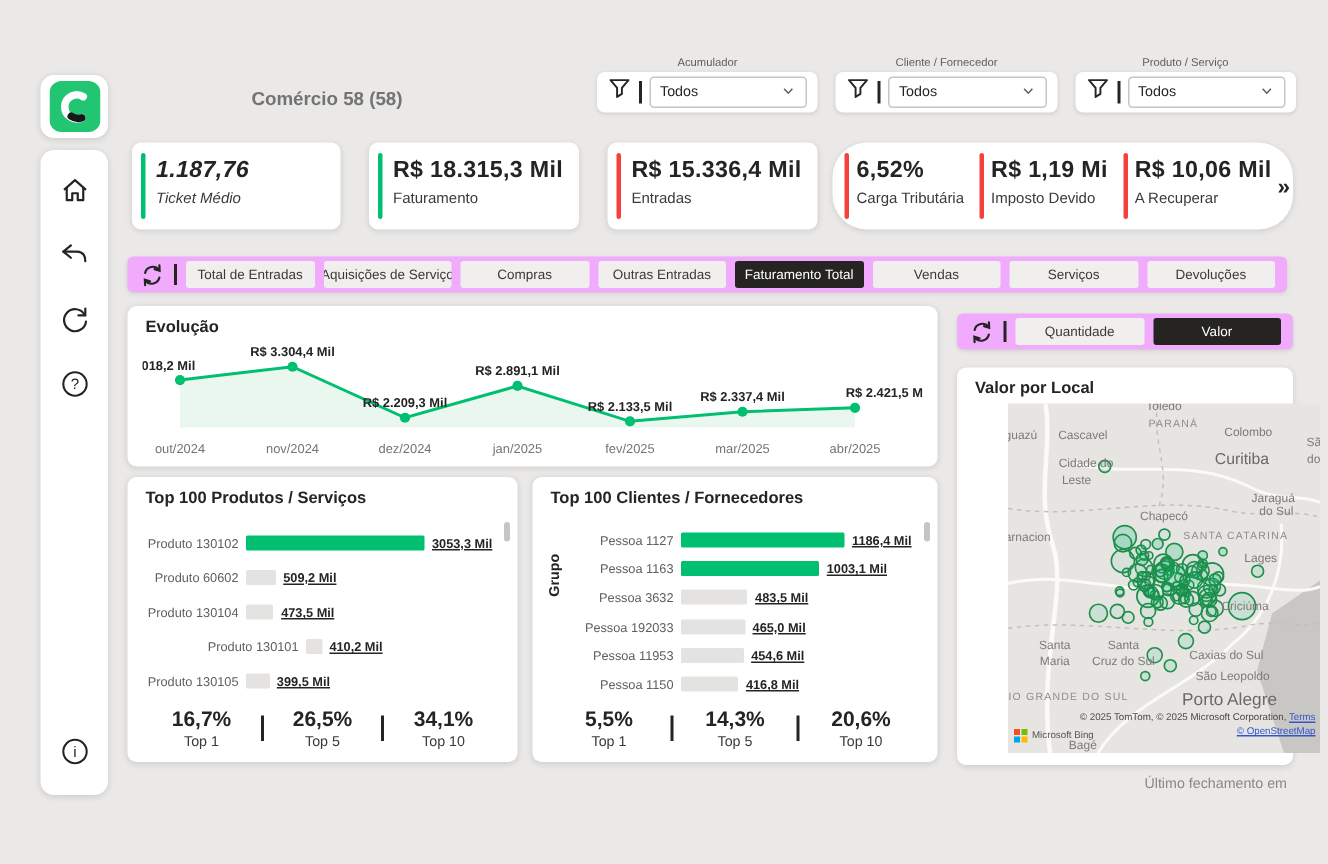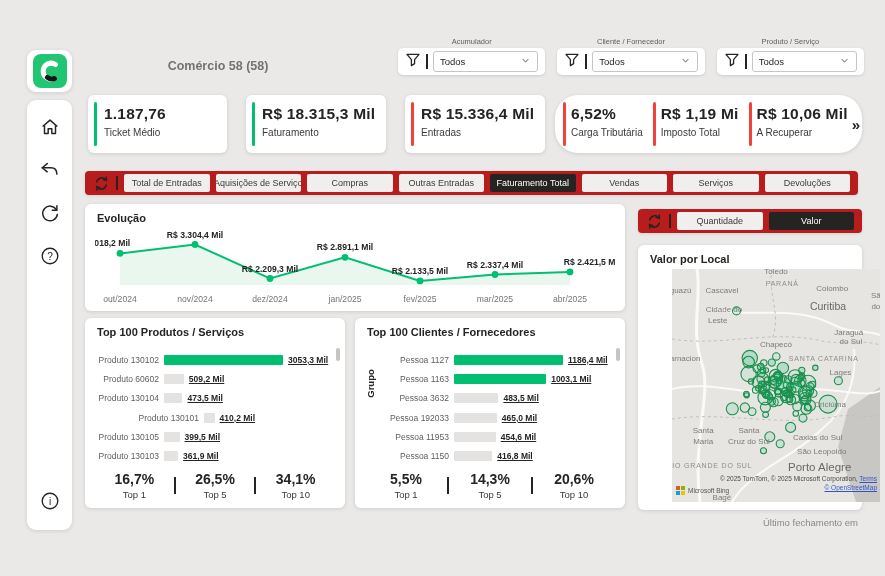--- a/index.html
+++ b/index.html
@@ -29,21 +29,21 @@
   .kpi-card { top:95px; height:58px; padding:10px 10px 8px 16px; }
   .kpi-accent { position:absolute; left:6px; top:7px; bottom:7px; width:3px; border-radius:2px; }
   .kpi-value { font-size:15.5px; font-weight:bold; letter-spacing:.2px; white-space:nowrap; }
   .kpi-label { font-size:10px; color:#3b3a39; margin-top:4px; white-space:nowrap; }
   .kpi-group { left:555px; top:95px; width:307px; height:58px; display:flex; align-items:stretch; padding:0 2px;border-radius:23px; }
   .kpi-seg { position:relative; flex:1; padding:10px 4px 8px 14px; }
   .kpi-seg .kpi-accent { left:6px; }
   .kpi-more { width:24px; display:flex; align-items:center; justify-content:center; font-size:15px; font-weight:bold; color:#252423; cursor:pointer; }
 
   
-  .strip { position:absolute; background:#b91c1c; border-radius:4px; box-shadow:0 1px 3px rgba(0,0,0,.1); display:flex; align-items:center; padding:0 8px; }
+  .strip { position:absolute; background:#f0abfc; border-radius:4px; box-shadow:0 1px 3px rgba(0,0,0,.1); display:flex; align-items:center; padding:0 8px; }
   .tab-strip { left:85px; top:171px; width:773px; height:24px; gap:6px; }
   .toggle-strip { left:638px; top:209px; width:224px; height:24px; gap:6px; }
   .sync-icon { width:17px; height:17px; flex:none; cursor:pointer; }
   .strip-divider { width:2px; height:14px; background:#252423; flex:none; }
   .tab { flex:1; height:18px; background:#f1efee; border-radius:2px; font-size:9px; color:#3b3a39; display:flex; align-items:center; justify-content:center; cursor:pointer; white-space:nowrap; overflow:hidden; }
   .tab.selected { background:#252423; color:#fff; }
 
   
   .evolucao-card { left:85px; top:204px; width:540px; height:107px; }
   .chart-title { position:absolute; left:12px; top:8px; font-size:11px; font-weight:bold; }
@@ -172,21 +172,21 @@
           <span>Todos</span>
           <span class="chev"><svg width="11" height="11" viewBox="0 0 20 20" fill="none" stroke="#605e5c" stroke-width="1.8">
               <polyline points="5,7.5 10,13 15,7.5"></polyline>
             </svg></span>
         </div>
       </div>
     </div>
   </div>
 
 <div id="kpi-row">
-    <div class="card kpi-card" style="left: 88px; width: 139px;">
+    <div class="card kpi-card" style="left: 88px; width: 139px; font-style: italic;">
       <span class="kpi-accent" style="background: rgb(0, 191, 112);"></span>
       <div class="kpi-value">1.187,76</div>
       <div class="kpi-label">Ticket Médio</div>
     </div>
     <div class="card kpi-card" style="left: 246px; width: 140px;">
       <span class="kpi-accent" style="background: rgb(0, 191, 112);"></span>
       <div class="kpi-value">R$ 18.315,3 Mil</div>
       <div class="kpi-label">Faturamento</div>
     </div>
     <div class="card kpi-card" style="left: 405px; width: 140px;">
@@ -196,21 +196,21 @@
     </div>
     <div class="card kpi-group">
       <div class="kpi-seg">
         <span class="kpi-accent" style="background: rgb(245, 65, 60);"></span>
         <div class="kpi-value">6,52%</div>
         <div class="kpi-label">Carga Tributária</div>
       </div>
       <div class="kpi-seg">
         <span class="kpi-accent" style="background: rgb(245, 65, 60);"></span>
         <div class="kpi-value">R$ 1,19 Mi</div>
-        <div class="kpi-label">Imposto Total</div>
+        <div class="kpi-label">Imposto Devido</div>
       </div>
       <div class="kpi-seg">
         <span class="kpi-accent" style="background: rgb(245, 65, 60);"></span>
         <div class="kpi-value">R$ 10,06 Mil</div>
         <div class="kpi-label">A Recuperar</div>
       </div>
       <div class="kpi-more">»</div>
     </div>
   </div>
 
@@ -303,27 +303,20 @@
         <div class="bar-zone">
           <div class="bar" style="width: calc(13.43% - 6.715px);"></div>
           <span class="bar-val">410,2 Mil</span>
         </div>
       </div>
       <div class="bar-row">
         <span class="bar-cat" style="width: 62px;">Produto 130105</span>
         <div class="bar-zone">
           <div class="bar" style="width: calc(13.08% - 6.54px);"></div>
           <span class="bar-val">399,5 Mil</span>
-        </div>
-      </div>
-      <div class="bar-row">
-        <span class="bar-cat" style="width: 62px;">Produto 130103</span>
-        <div class="bar-zone">
-          <div class="bar" style="width: calc(11.85% - 5.925px);"></div>
-          <span class="bar-val">361,9 Mil</span>
         </div>
       </div>
     </div>
   <div class="bar-footer" id="footer-produtos">
       <div class="stat">
         <div class="stat-value">16,7%</div>
         <div class="stat-label">Top 1</div>
       </div>
       <span class="stat-divider"></span>
       <div class="stat">

